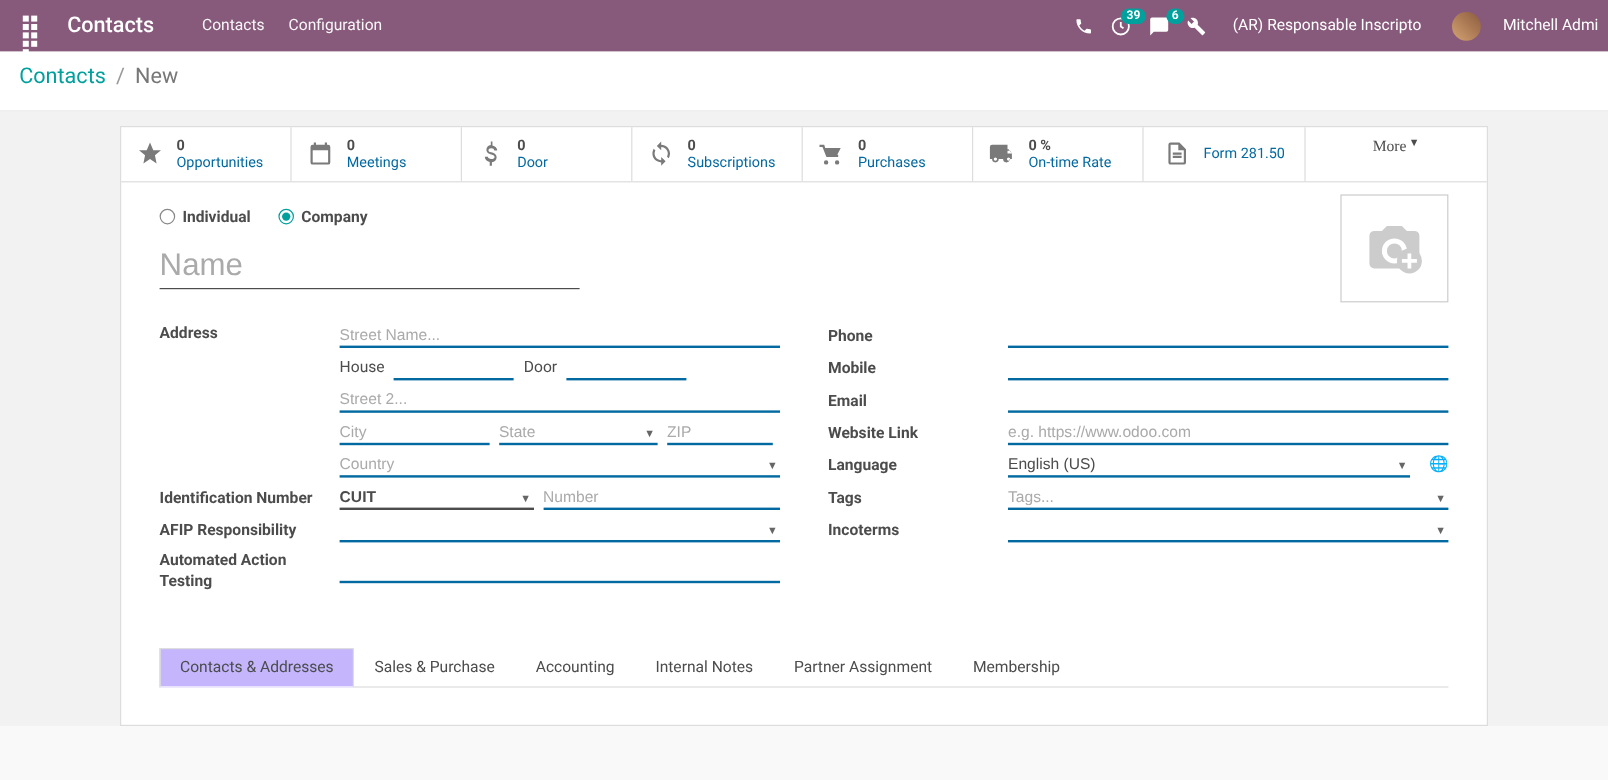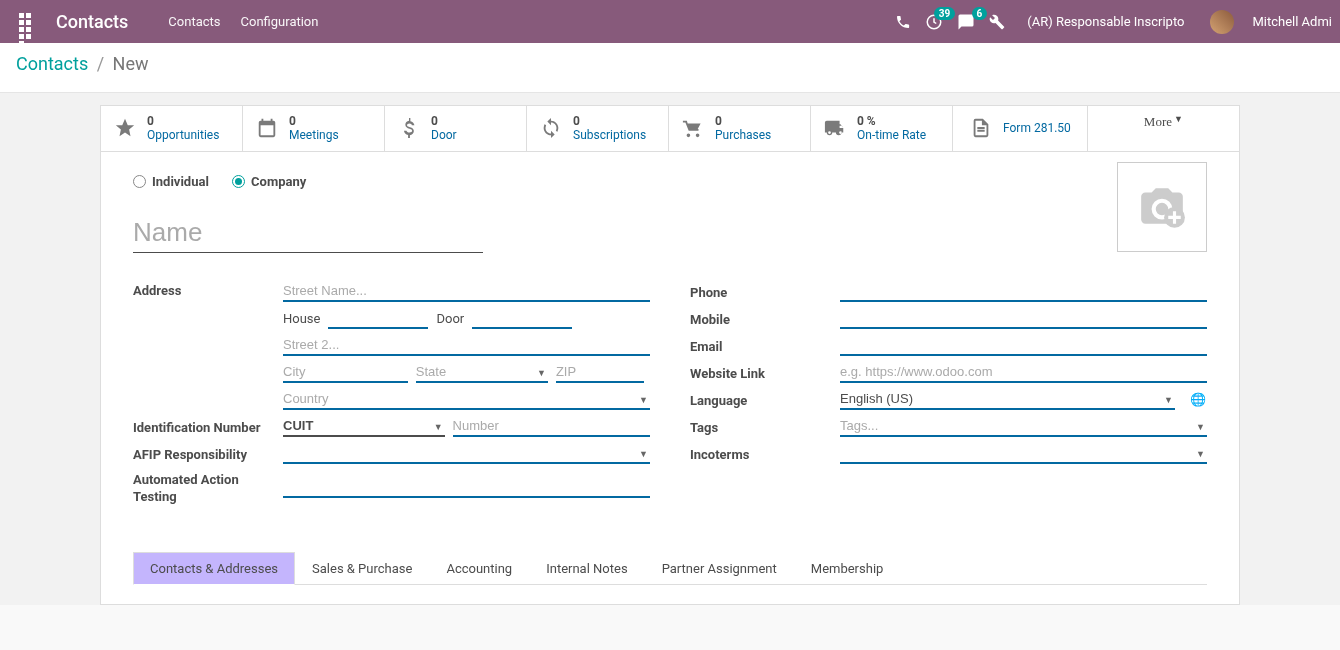--- a/index.html
+++ b/index.html
@@ -41,21 +41,21 @@
   .stat-icon svg { width: 22px; height: 22px; fill: #7a7a7a; }
   .stat-info { display: flex; flex-direction: column; line-height: 1.2; }
   .stat-value { font-size: 12px; font-weight: bold; color: #4c4c4c; }
   .stat-label { font-size: 12px; color: #0369a1; }
   .stat-form { display: flex; align-items: center; gap: 10px; padding: 8px 16px; border-right: 1px solid #ddd; min-width: 120px; cursor: pointer; }
   .stat-more { flex: 1; display: flex; justify-content: center; gap: 2px; padding: 8px 12px; cursor: pointer; font-family: Liberation Serif, serif; }
 
   .sheet-body { padding: 22px 32px 10px; position: relative; }
 
   
-  .company-type { margin-bottom: 24px; }
+  .company-type { margin-bottom: 12px; }
   .company-type label { margin-right: 20px; cursor: pointer; font-size: 13px; font-weight: bold; color: #4c4c4c; }
   .radio { width: 13px; height: 13px; border: 1px solid #888; border-radius: 50%; display: inline-block; vertical-align: -2px; margin-right: 6px; position: relative; }
   .radio.checked { border-color: #00a09d; }
   .radio.checked::after { content: ""; width: 7px; height: 7px; background: #00a09d; border-radius: 50%; position: absolute; top: 2px; left: 2px; }
 
   .name-input { font-size: 26px; border: none; border-bottom: 1px solid #4c4c4c; width: 350px; padding: 4px 0; color: #4c4c4c; outline: none; }
   .name-input::placeholder { color: #aaa; }
 
   .image-box { position: absolute; right: 32px; top: 10px; width: 90px; height: 90px; border: 1px solid #ccc; display: flex; align-items: center; justify-content: center; cursor: pointer; }
   .image-box svg { fill: #ccc; width: 60px; height: 50px; }

